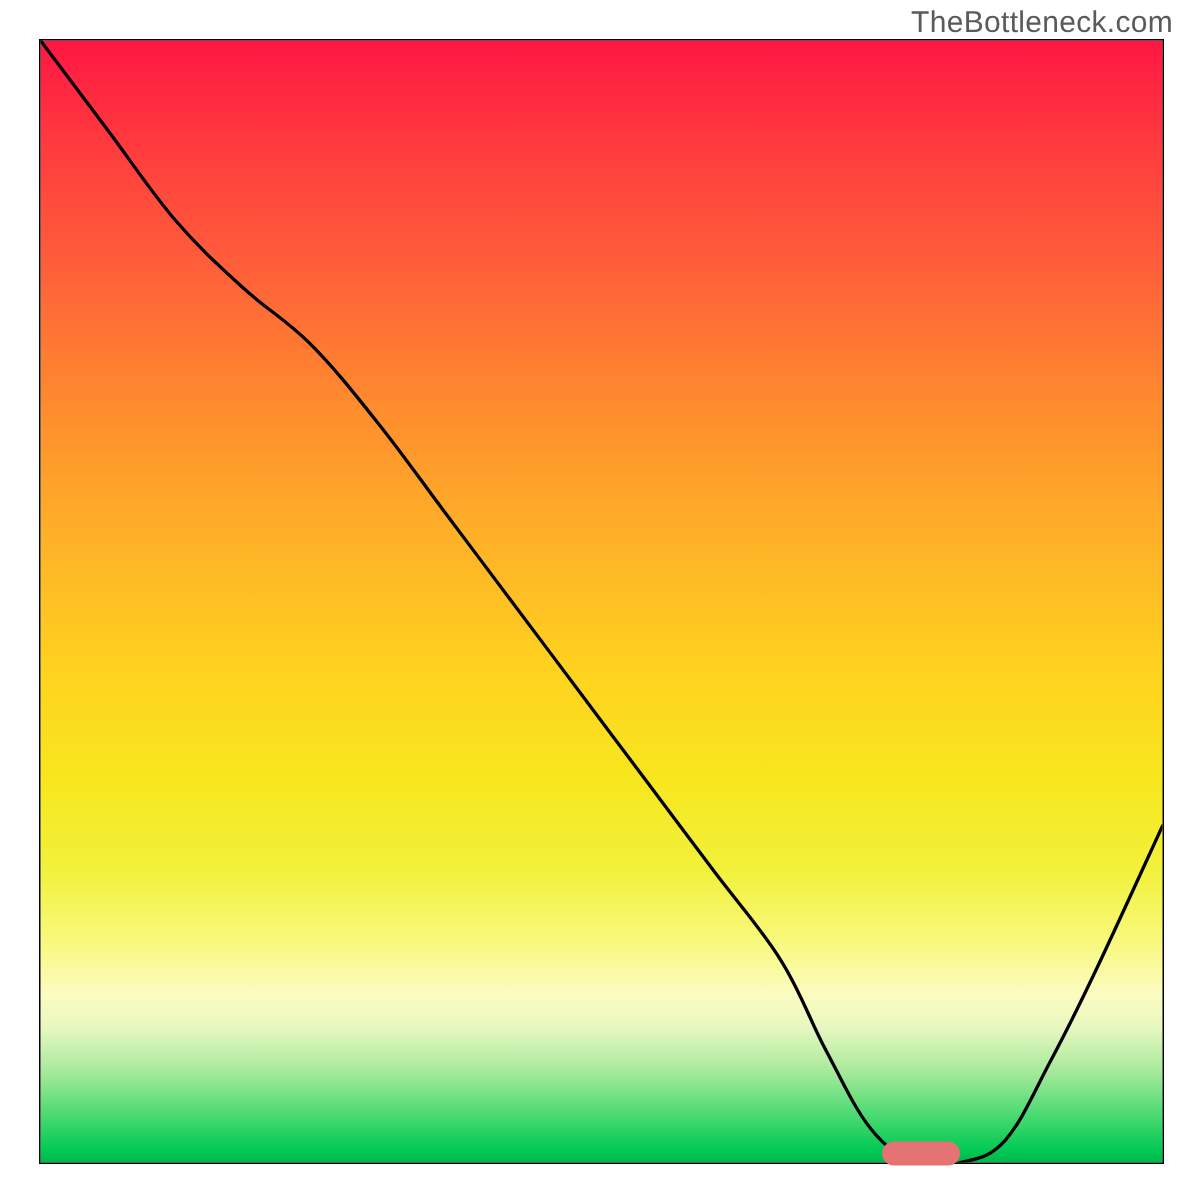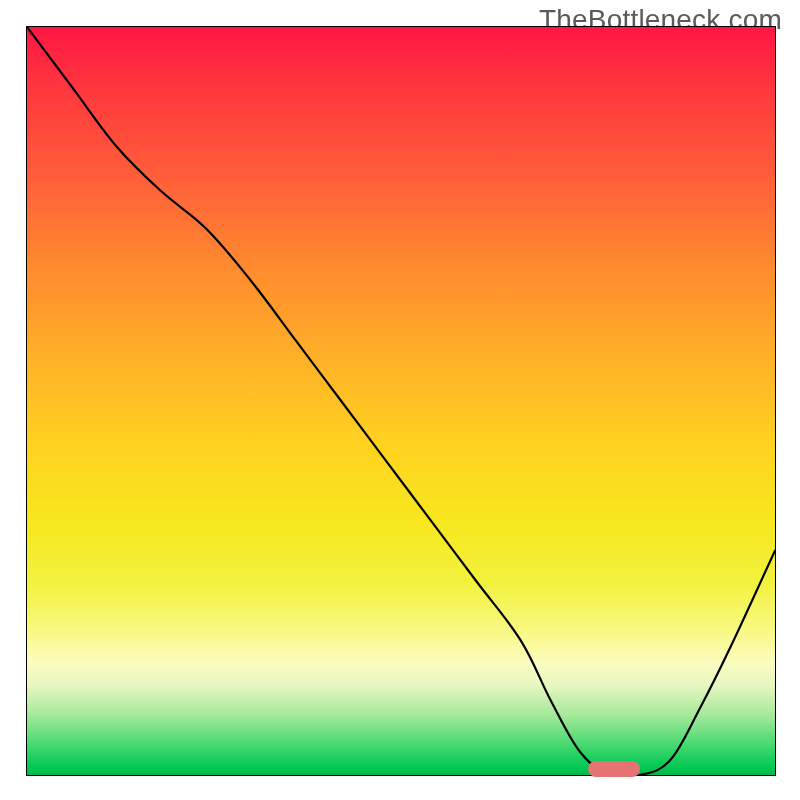--- a/index.html
+++ b/index.html
@@ -52,21 +52,21 @@
     position: absolute;
     height: 16px;
     border-radius: 8px;
     background: #e57373;
   }
   .watermark {
     position: absolute;
     top: 4px;
     right: 18px;
     font-family: Arial, Helvetica, sans-serif;
-    font-size: 28px;
+    font-size: 20px;
     font-weight: 500;
     color: #5a5a5a;
     letter-spacing: 0.2px;
   }
 </style>
 </head>
 <body>
 
 <div class="chart-container">
   <div class="watermark">TheBottleneck.com</div>

